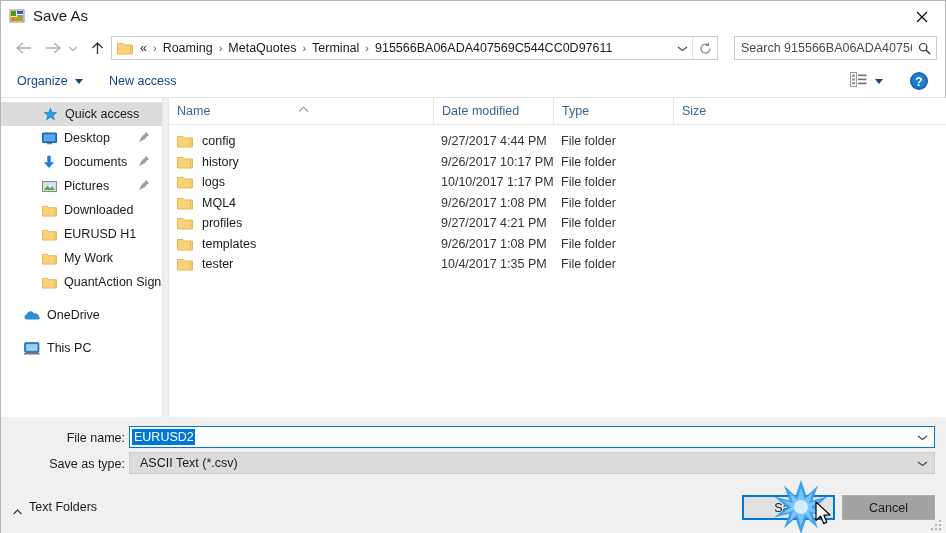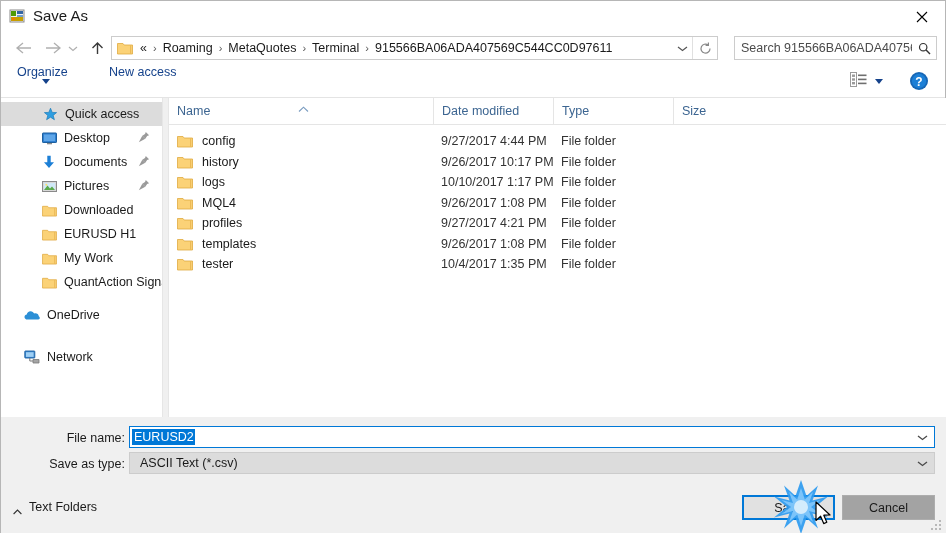--- a/index.html
+++ b/index.html
@@ -114,21 +114,21 @@
   #toolbar {
     position: absolute; left: 0; top: 64px;
     width: 100%; height: 33px;
     background: #ffffff;
     border-bottom: 1px solid #e4e4e4;
     box-sizing: border-box;
   }
   .tb-item {
     position: absolute; top: 0; height: 32px;
     display: flex; align-items: center;
-    font-size: 12.5px; color: #15428b; flex-direction: column;
+    font-size: 12.5px; color: #15428b;
   }
   #tb-organize { left: 16px; }
   #tb-organize .caret { margin-left: 7px; }
   #tb-newfolder { left: 108px; }
   #tb-views {
     position: absolute; right: 62px; top: 0; height: 32px;
     display: flex; align-items: center;
   }
   #tb-views .caret { margin-left: 8px; }
   #tb-help {
@@ -539,34 +539,33 @@
         <span class="side-icon">
           <svg width="16" height="12" viewBox="0 0 16 12">
             <path d="M3.6 10.5 C1.6 10.5 0.5 9.2 0.5 7.9 C0.5 6.6 1.5 5.6 2.8 5.5 C3 3.6 4.6 2.2 6.6 2.2 C8.2 2.2 9.6 3.2 10.1 4.6 C10.5 4.4 11 4.3 11.4 4.3 C13.2 4.3 14.6 5.6 14.8 7.3 C15.4 7.7 15.8 8.4 15.8 9.1 C15.8 9.9 15.2 10.5 14.3 10.5 Z" fill="#2b8fd6"></path>
           </svg>
         </span>
         <span>OneDrive</span>
       </div>
 
       <div class="side-gap"></div>
 
+      <div class="side-item lvl1">
+        <span class="side-icon">
+          <svg width="16" height="13" viewBox="0 0 16 13">
+            <rect x="0.8" y="0.8" width="14" height="9.5" rx="0.6" fill="#3a87cf" stroke="#1c5f9e" stroke-width="1"></rect>
+            <rect x="2.2" y="2.2" width="11.2" height="6.6" fill="#9fd0f5"></rect>
+            <rect x="0" y="11" width="15.6" height="1.5" fill="#7a7a7a"></rect>
+          </svg>
+        </span>
+        <span>This PC</span>
+      </div>
 
       <div class="side-gap"></div>
 
-      <div class="side-item lvl1">
-        <span class="side-icon">
-          <svg width="16" height="14" viewBox="0 0 16 14">
-            <rect x="0.8" y="1" width="10" height="7" rx="0.6" fill="#3a87cf" stroke="#1c5f9e" stroke-width="0.9"></rect>
-            <rect x="2" y="2.2" width="7.6" height="4.7" fill="#9fd0f5"></rect>
-            <path d="M9 9.5 L15 9.5 L15 13 L9 13 Z" fill="#a5a5a5" stroke="#7a7a7a" stroke-width="0.8"></path>
-            <path d="M5.8 8 L5.8 11 L9 11" stroke="#7a7a7a" stroke-width="1" fill="none"></path>
-          </svg>
-        </span>
-        <span>Network</span>
-      </div>
     </div>
 
     <div id="splitter"></div>
 
     <div id="filelist">
 
       <div id="col-header">
         <div class="col-h" style="left:0; width:264px;">
           <span>Name</span>
         </div>

